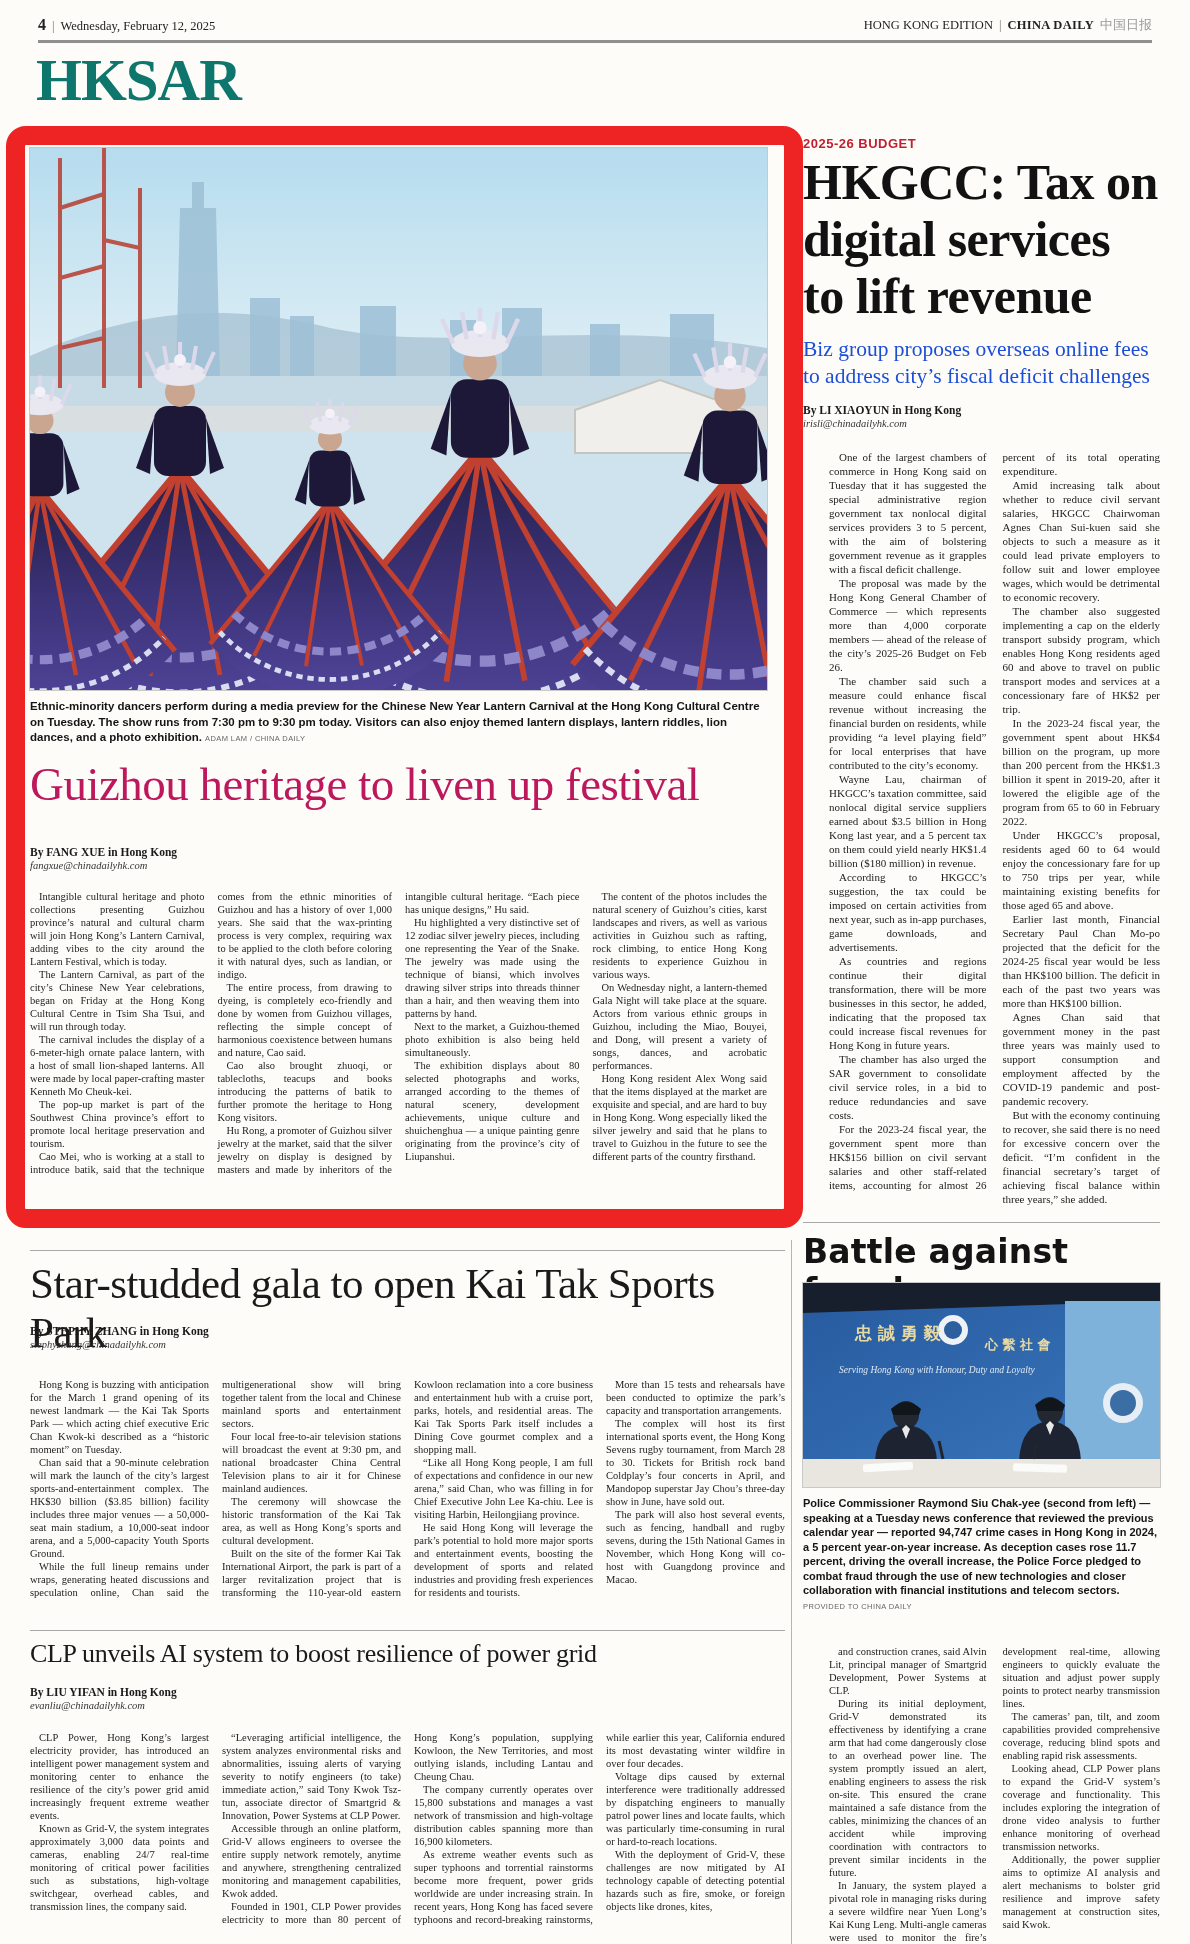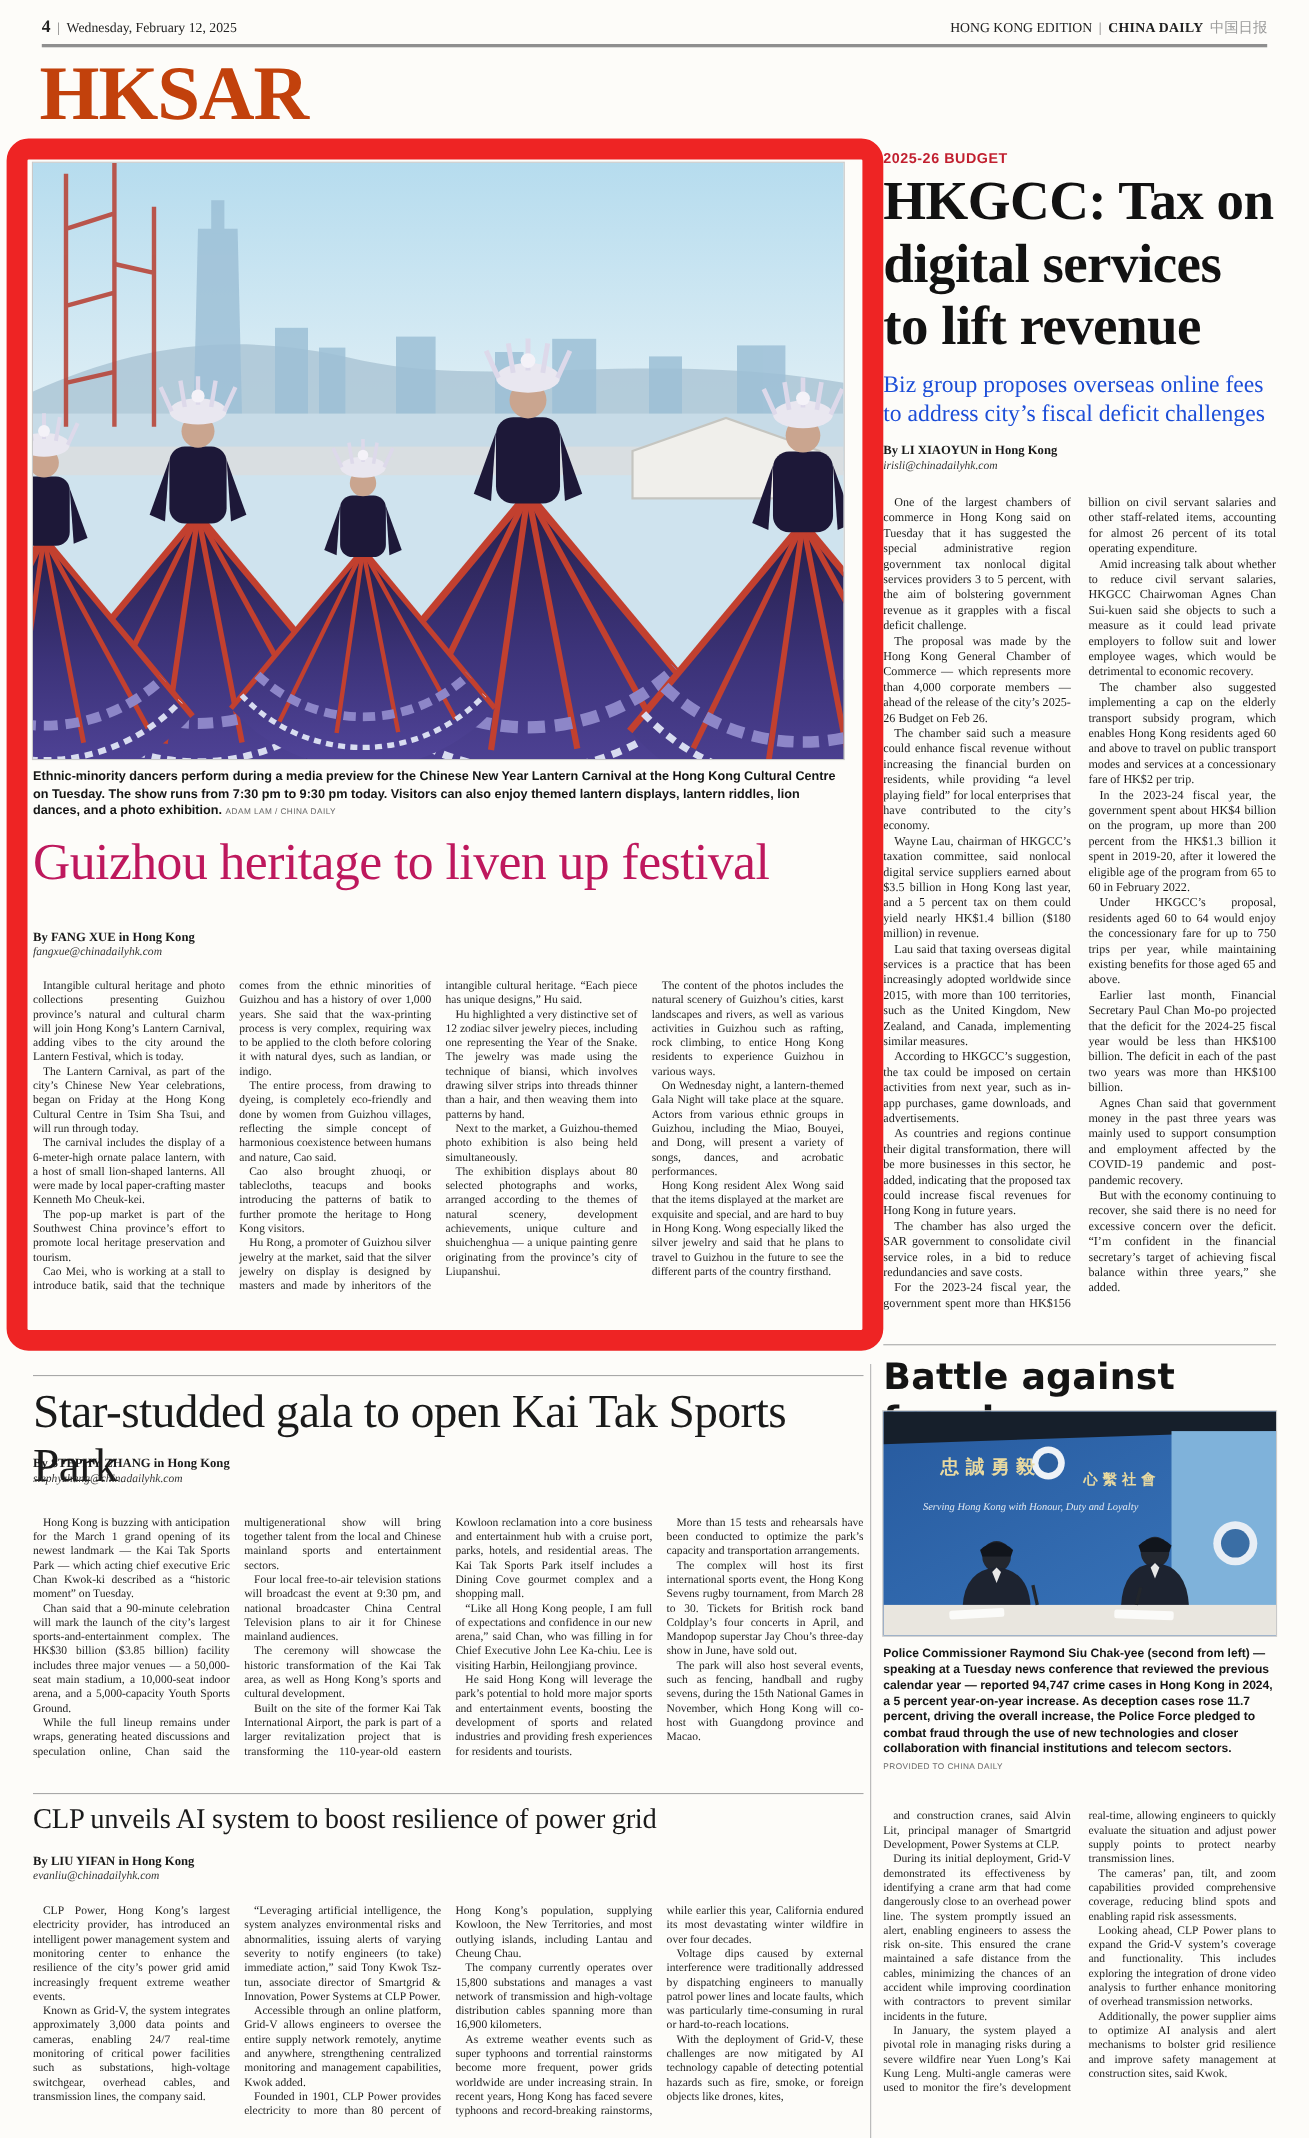--- a/index.html
+++ b/index.html
@@ -14,28 +14,28 @@
          font-size:12.5px; color:#222; }
   .hdr-left { position:absolute; left:0; top:0; }
   .hdr-right{ position:absolute; right:0; top:0; }
   .pg-num { font-weight:bold; font-size:16px; }
   .hdr .sep { color:#777; padding:0 6px; }
   .hdr b { font-weight:bold; letter-spacing:.3px; }
   .cn { color:#999; margin-left:6px; font-size:13px; }
   .hdr-rule { position:absolute; top:40px; left:38px; width:1114px; height:3px;
               background:#8f8f8f; }
   .section-title { position:absolute; top:46px; left:36px;
-    font-size:70px; font-weight:bold; color:#c2410c; letter-spacing:-1px;
+    font-size:59px; font-weight:bold; color:#0f766e; letter-spacing:-1px;
     font-family:"Liberation Serif", serif; }
   
   .body-cols { column-gap:13px; overflow:hidden; font-size:10.5px; line-height:13px;
                text-align:justify; color:#1c1c1c; }
   .body-cols .para { text-indent:9px; margin:0; }
   .cols4 { column-count:4; }
-  .cols2 { column-count:2; column-gap:16px; }
+  .cols2 { column-count:2; column-gap:16px;padding-left:26px; }
   .byline { font-family:"Liberation Serif", serif; }
   .by-name { font-weight:bold; font-size:11.5px; }
   .email { font-style:italic; font-size:10.5px; color:#333; margin-top:2px; }
   .caption { font-family:"Liberation Sans", sans-serif; font-weight:bold;
              font-size:11.5px; line-height:15.5px; color:#151515; }
   .credit { font-family:"Liberation Sans", sans-serif; font-weight:normal;
             font-size:7.5px; color:#666; letter-spacing:.4px; }
   .rule-h { position:absolute; height:1px; background:#a8a8a8; }
   .rule-v { position:absolute; width:1px; background:#b5b5b5; }
   
@@ -198,21 +198,20 @@
   <p class="budget-subhead right-x">Biz group proposes overseas online fees to address city’s fiscal deficit challenges</p>
   <div class="byline budget-byline right-x">
     <div class="by-name">By LI XIAOYUN in Hong Kong</div>
     <div class="email">irisli@chinadailyhk.com</div>
   </div>
   <div class="body-cols cols2 budget-body right-x">
       <p class="para">One of the largest chambers of commerce in Hong Kong said on Tuesday that it has suggested the special administrative region government tax nonlocal digital services providers 3 to 5 percent, with the aim of bolstering government revenue as it grapples with a fiscal deficit challenge.</p>
       <p class="para">The proposal was made by the Hong Kong General Chamber of Commerce — which represents more than 4,000 corporate members — ahead of the release of the city’s 2025-26 Budget on Feb 26.</p>
       <p class="para">The chamber said such a measure could enhance fiscal revenue without increasing the financial burden on residents, while providing “a level playing field” for local enterprises that have contributed to the city’s economy.</p>
       <p class="para">Wayne Lau, chairman of HKGCC’s taxation committee, said nonlocal digital service suppliers earned about $3.5 billion in Hong Kong last year, and a 5 percent tax on them could yield nearly HK$1.4 billion ($180 million) in revenue.</p>
-      <p class="para">Lau said that taxing overseas digital services is a practice that has been increasingly adopted worldwide since 2015, with more than 100 territories, such as the United Kingdom, New Zealand, and Canada, implementing similar measures.</p>
       <p class="para">According to HKGCC’s suggestion, the tax could be imposed on certain activities from next year, such as in-app purchases, game downloads, and advertisements.</p>
       <p class="para">As countries and regions continue their digital transformation, there will be more businesses in this sector, he added, indicating that the proposed tax could increase fiscal revenues for Hong Kong in future years.</p>
       <p class="para">The chamber has also urged the SAR government to consolidate civil service roles, in a bid to reduce redundancies and save costs.</p>
       <p class="para">For the 2023-24 fiscal year, the government spent more than HK$156 billion on civil servant salaries and other staff-related items, accounting for almost 26 percent of its total operating expenditure.</p>
       <p class="para">Amid increasing talk about whether to reduce civil servant salaries, HKGCC Chairwoman Agnes Chan Sui-kuen said she objects to such a measure as it could lead private employers to follow suit and lower employee wages, which would be detrimental to economic recovery.</p>
       <p class="para">The chamber also suggested implementing a cap on the elderly transport subsidy program, which enables Hong Kong residents aged 60 and above to travel on public transport modes and services at a concessionary fare of HK$2 per trip.</p>
       <p class="para">In the 2023-24 fiscal year, the government spent about HK$4 billion on the program, up more than 200 percent from the HK$1.3 billion it spent in 2019-20, after it lowered the eligible age of the program from 65 to 60 in February 2022.</p>
       <p class="para">Under HKGCC’s proposal, residents aged 60 to 64 would enjoy the concessionary fare for up to 750 trips per year, while maintaining existing benefits for those aged 65 and above.</p>
       <p class="para">Earlier last month, Financial Secretary Paul Chan Mo-po projected that the deficit for the 2024-25 fiscal year would be less than HK$100 billion. The deficit in each of the past two years was more than HK$100 billion.</p>
       <p class="para">Agnes Chan said that government money in the past three years was mainly used to support consumption and employment affected by the COVID-19 pandemic and post-pandemic recovery.</p>

